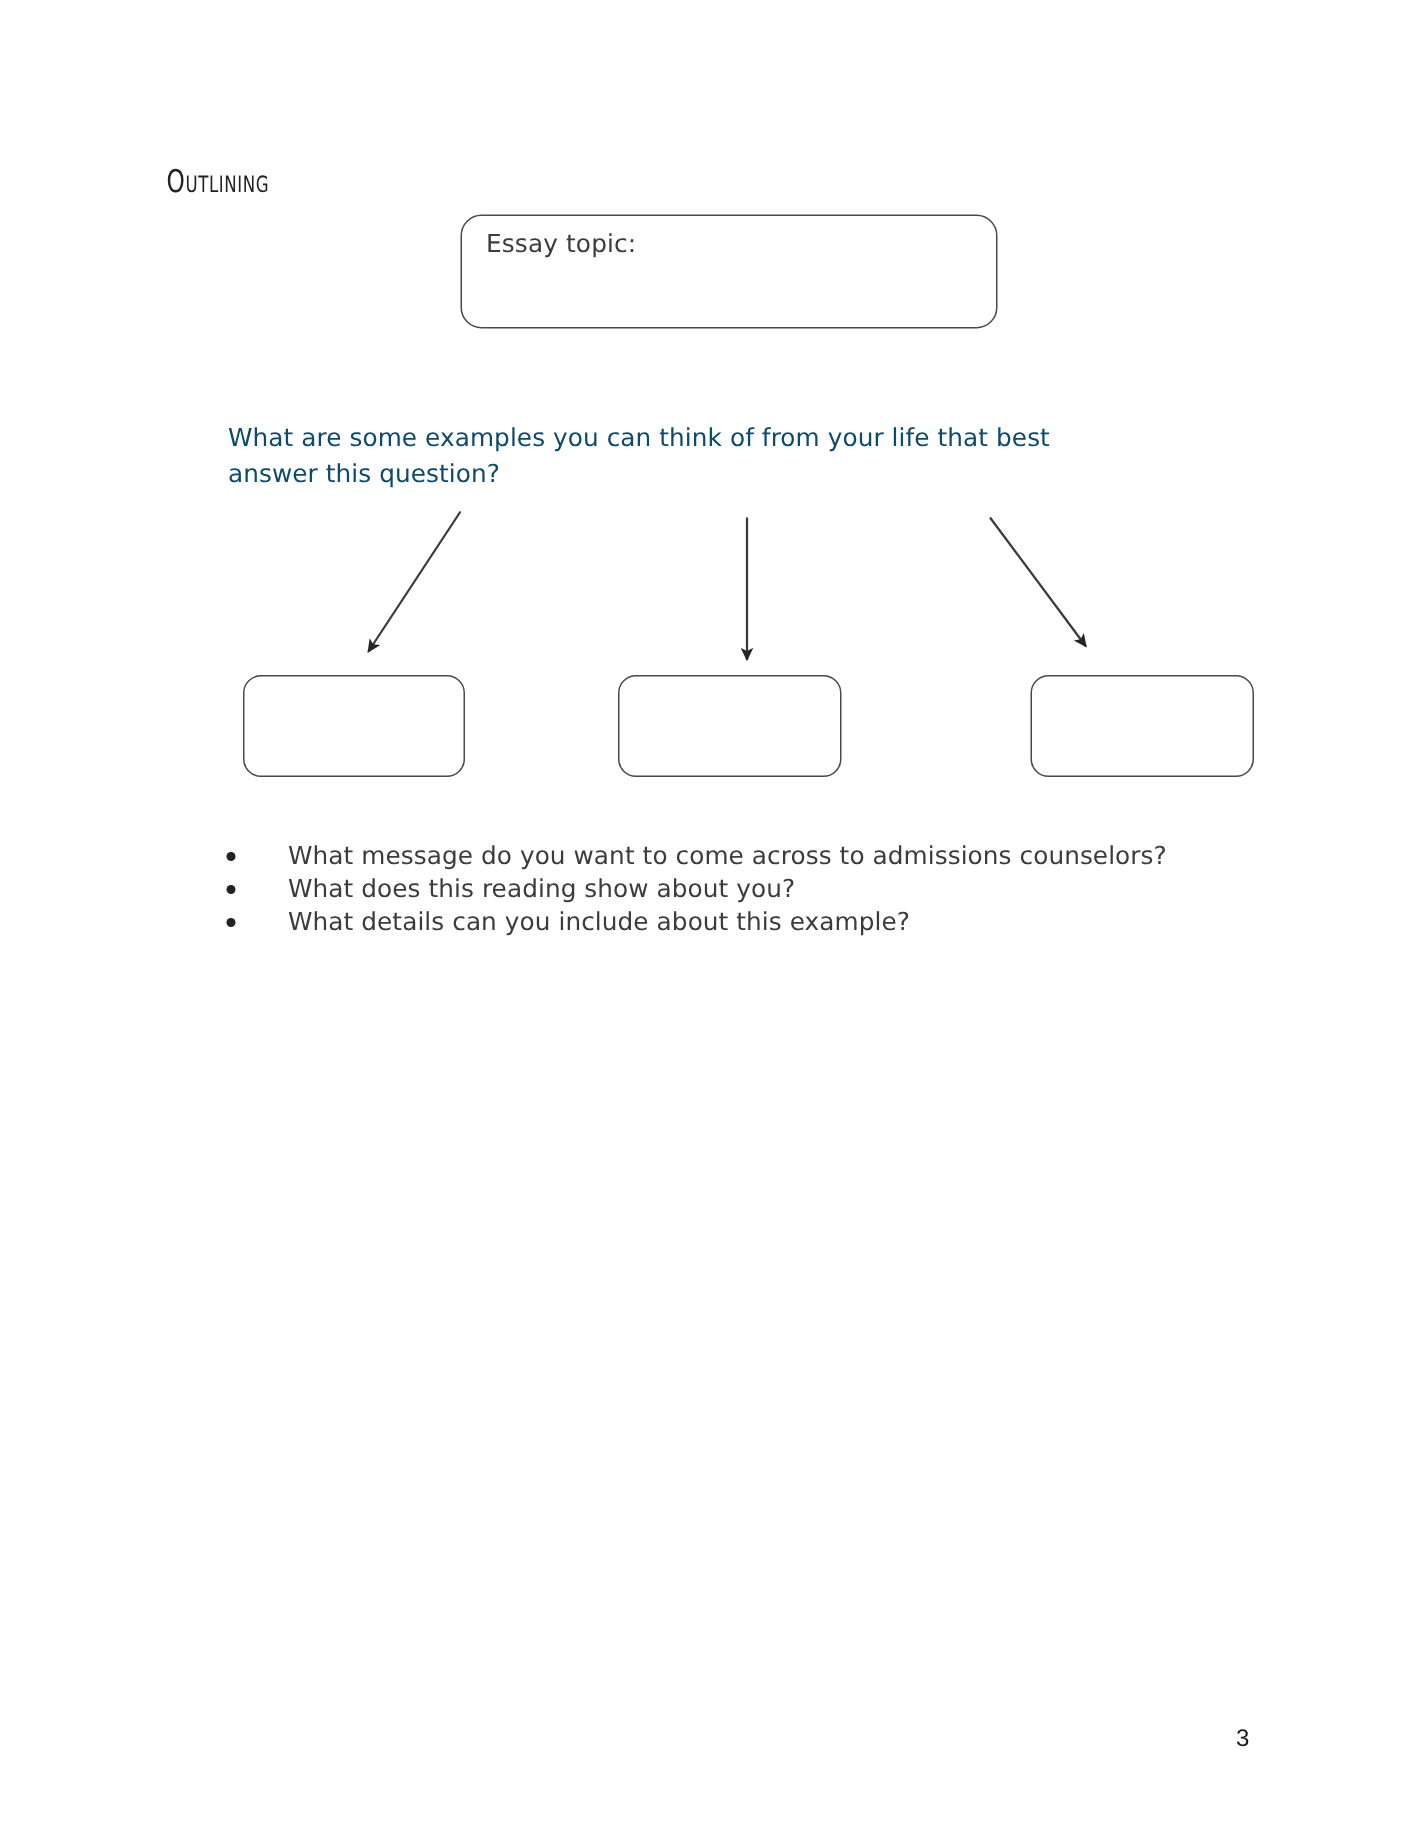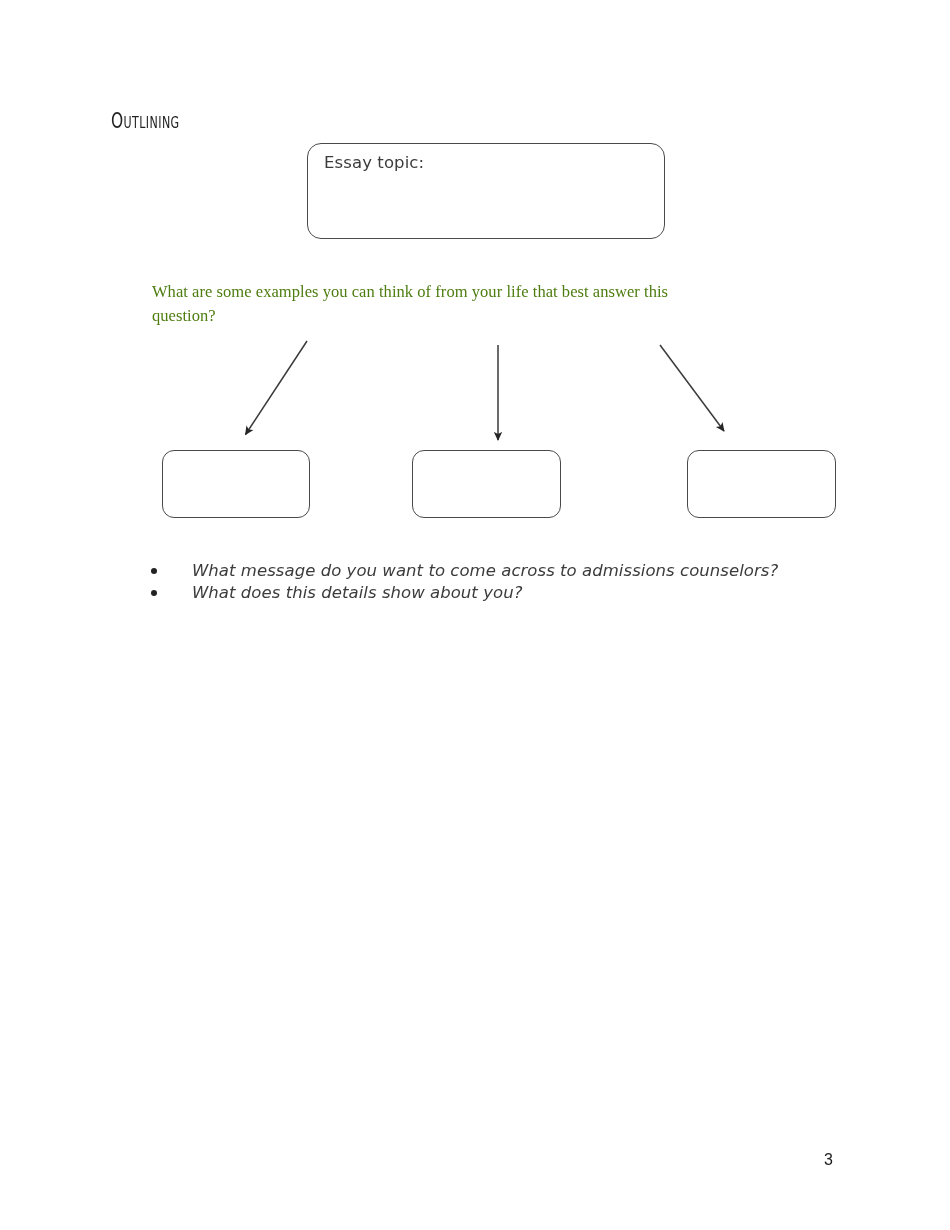--- a/index.html
+++ b/index.html
@@ -34,21 +34,21 @@
     transform-origin: left center;
     white-space: nowrap;
   }
 
   
   #essay-topic-box {
     position: absolute;
     left: 307px;
     top: 143px;
     width: 358px;
-    height: 96px;
+    height: 76px;
     border: 1.4px solid #4a4a4a;
     border-radius: 14px;
     background: #ffffff;
     box-sizing: border-box;
   }
   #essay-topic-label {
     position: absolute;
     left: 16px;
     top: 9px;
     font-size: 16.5px;
@@ -58,23 +58,22 @@
   }
 
   
   #prompt-question {
     position: absolute;
     left: 152px;
     top: 280px;
     width: 580px;
     font-size: 16.5px;
     line-height: 24px;
-    color: #4d7c0f;
+    color: #0c4a6e;
     letter-spacing: 0.05px;
-    font-family: Liberation Serif, serif;
   }
 
   
   #arrow-layer {
     position: absolute;
     left: 0;
     top: 0;
     width: 950px;
     height: 1230px;
     pointer-events: none;
@@ -95,21 +94,20 @@
 
   
   #reflection-list {
     position: absolute;
     left: 147px;
     top: 560px;
     width: 700px;
     margin: 0;
     padding: 0;
     list-style: none;
-    font-style: italic;
   }
   #reflection-list li {
     position: relative;
     padding-left: 45px;
     font-size: 16.5px;
     line-height: 21.5px;
     color: #3c3c3c;
     letter-spacing: 0.05px;
     margin: 0 0 0.5px 0;
   }
@@ -165,19 +163,23 @@
   <div id="example-box-2" class="example-box"></div>
   <div id="example-box-3" class="example-box"></div>
 
   <ul id="reflection-list">
     <li>
       <span class="bullet-dot"></span>
       <span class="bullet-text">What message do you want to come across to admissions counselors?</span>
     </li>
     <li>
       <span class="bullet-dot"></span>
-      <span class="bullet-text">What does this details show about you?</span>
+      <span class="bullet-text">What does this reading show about you?</span>
+    </li>
+    <li>
+      <span class="bullet-dot"></span>
+      <span class="bullet-text">What details can you include about this example?</span>
     </li>
   </ul>
 
   <div id="page-number">3</div>
 
 </div>
 
 </body></html>

